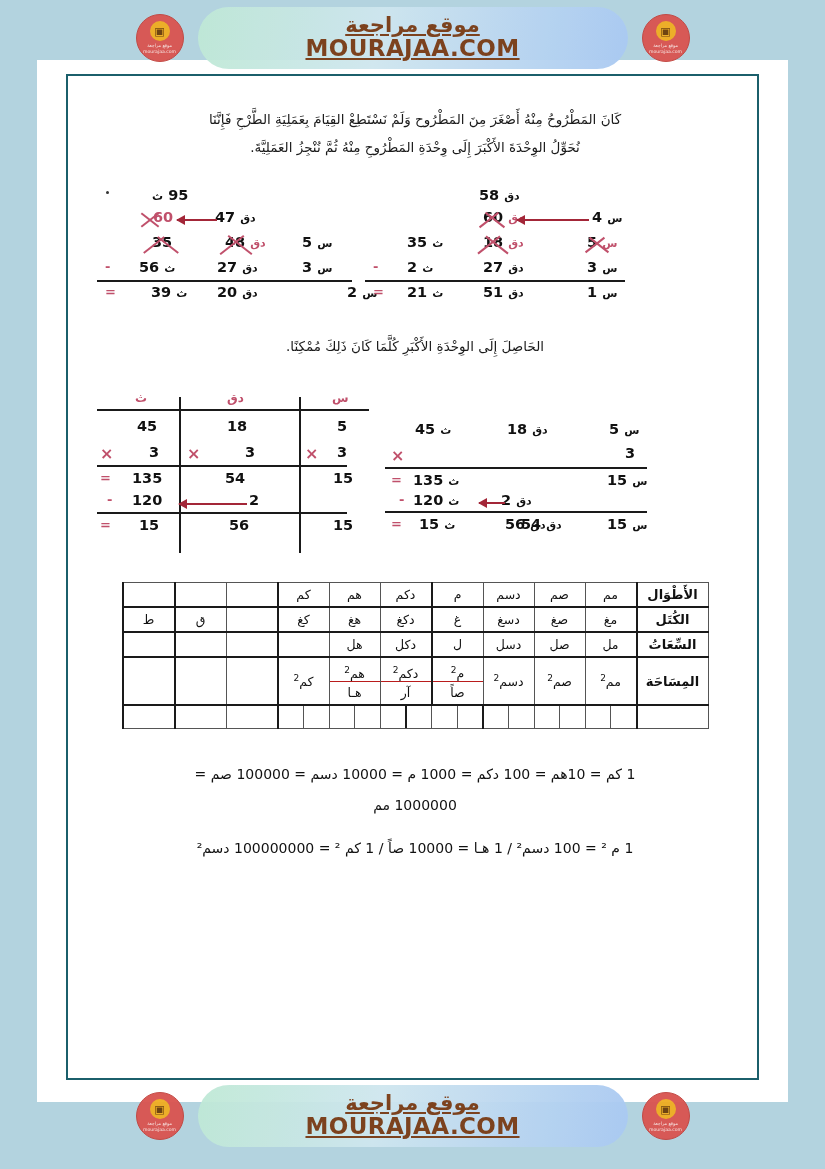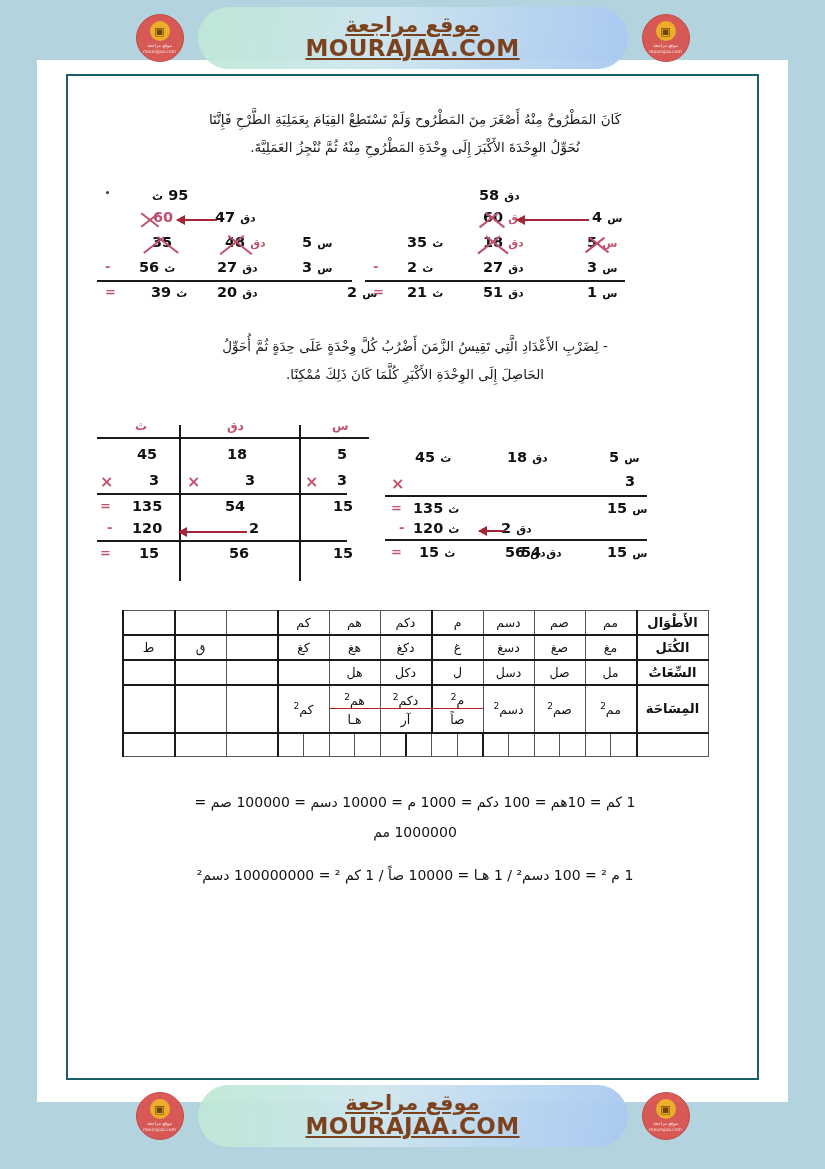--- a/index.html
+++ b/index.html
@@ -297,21 +297,20 @@
           <span>51</span>
         </div>
         <div class="cell" style="left:200px;top:97px;">
           <span class="unit">س</span>
           <span>1</span>
         </div>
       </div>
     </div>
 
     <div class="para rule" style="margin-top:18px;">
-      <div>- لِضَرْبِ الأَعْدَادِ الَّتِي تَقِيسُ الزَّمَنَ أَضْرُبُ كُلَّ وِحْدَةٍ عَلَى حِدَةٍ ثُمَّ أُحَوِّلُ</div>
       <div>الحَاصِلَ إِلَى الوِحْدَةِ الأَكْبَرِ كُلَّمَا كَانَ ذَلِكَ مُمْكِنًا.</div>
     </div>
 
     <div class="mul-row">
 
       <div>
 
         <div class="vline" style="left:82px;top:6px;height:156px;"></div>
         <div class="vline" style="left:202px;top:6px;height:156px;"></div>
 

